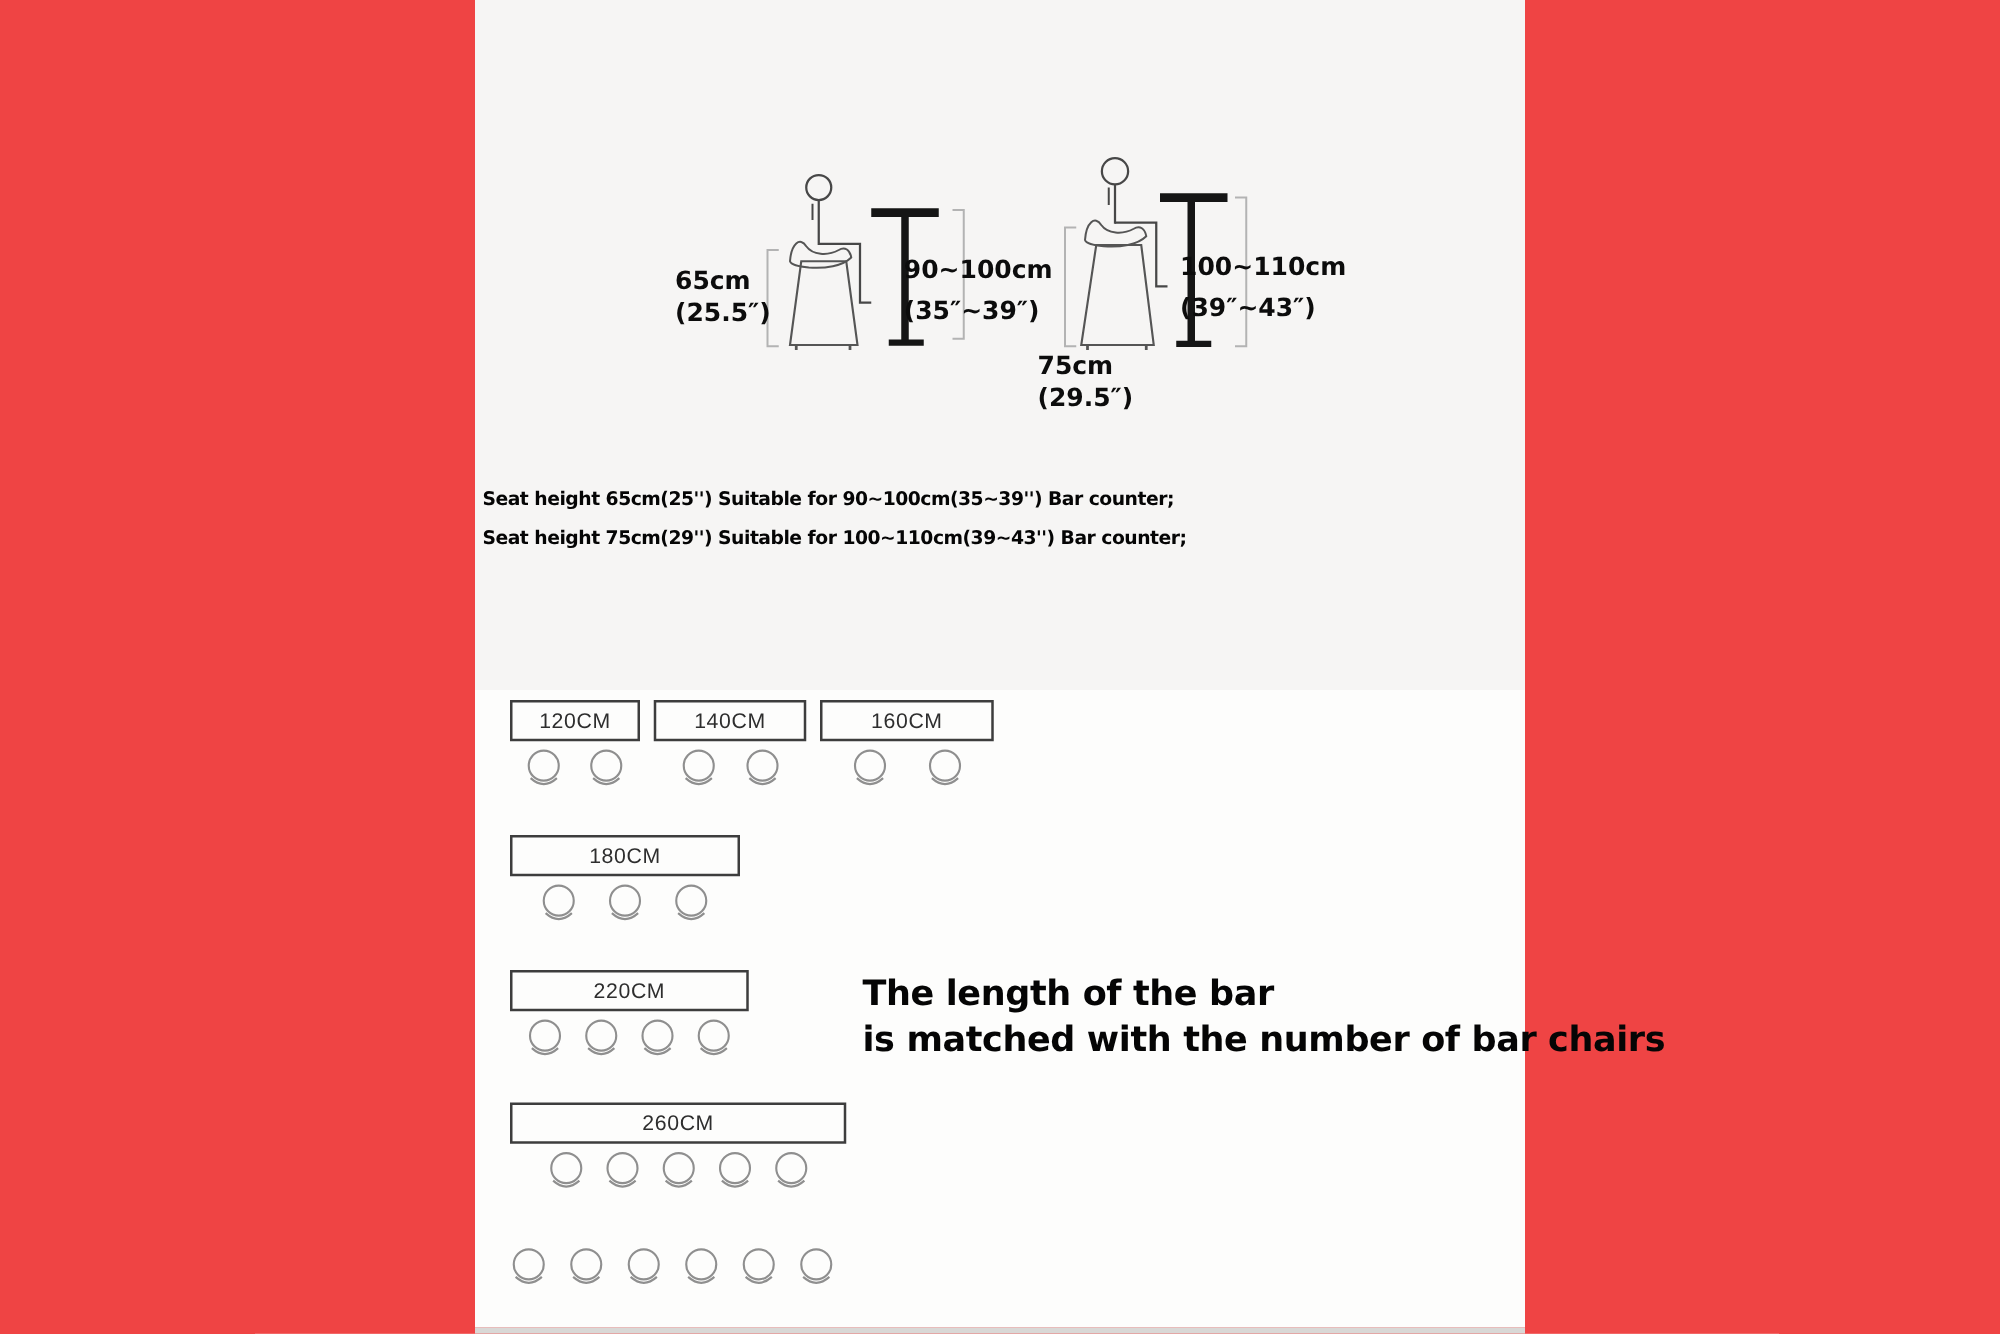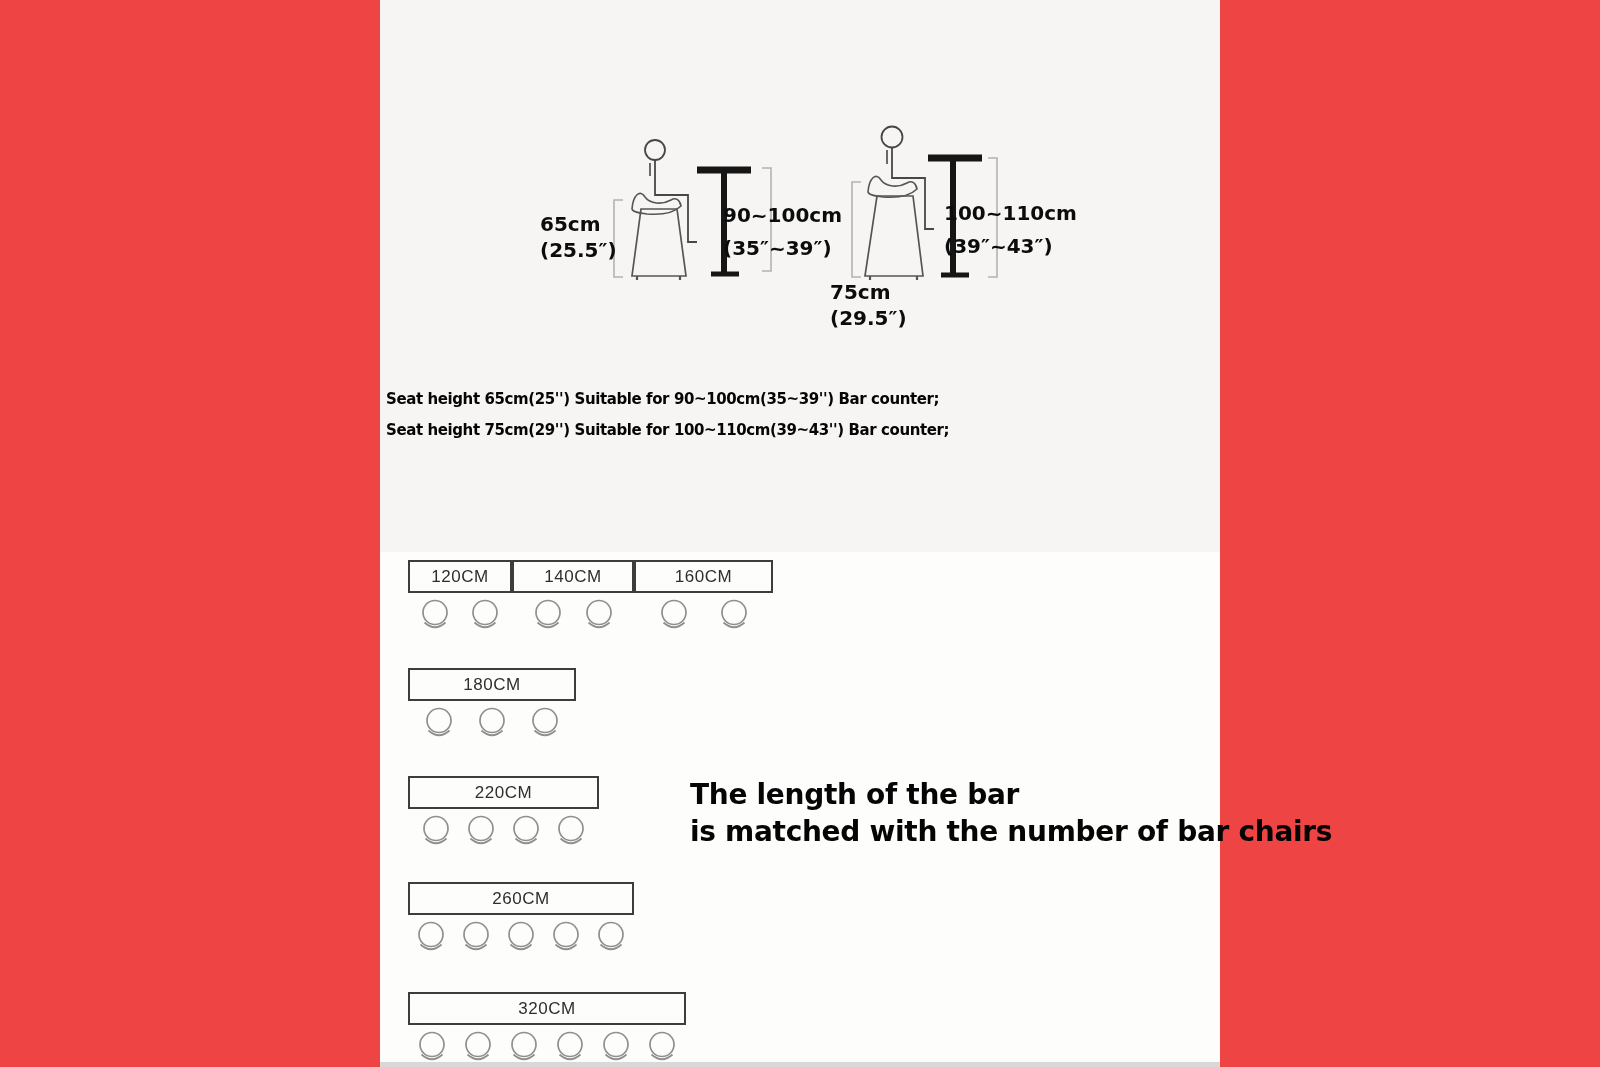--- a/index.html
+++ b/index.html
@@ -47,20 +47,21 @@
     font-size: 15px;
     letter-spacing: -0.4px;
     line-height: 31px;
     color: #050505;
     white-space: nowrap;
   }
   .bar-row {
     position: absolute;
     left: 28px;
     display: flex;
+    gap: 11px;
     align-items: flex-start;
   }
   .bar-group {
     display: flex;
     flex-direction: column;
     align-items: center;
   }
   .bar-box {
     height: 33px;
     border: 2px solid #3d3d3d;
@@ -189,21 +190,21 @@
               </svg>
               <svg width="30" height="34" viewBox="0 0 30 34">
                 <path d="M4.5 23.5 Q15 33 25.5 23.5" fill="none" stroke="#8f8f8f" stroke-width="1.7"></path>
                 <circle cx="15" cy="13.5" r="12" fill="#fdfdfc" stroke="#8f8f8f" stroke-width="1.7"></circle>
               </svg>
             </div>
           </div>
         </div>
         <div class="bar-row" style="top: 116px;">
           <div class="bar-group">
-            <div class="bar-box" style="width: 168px;">180CM</div>
+            <div class="bar-box" style="width: 184px;">180CM</div>
             <div class="chair-row" style="gap: 23px;">
               <svg width="30" height="34" viewBox="0 0 30 34">
                 <path d="M4.5 23.5 Q15 33 25.5 23.5" fill="none" stroke="#8f8f8f" stroke-width="1.7"></path>
                 <circle cx="15" cy="13.5" r="12" fill="#fdfdfc" stroke="#8f8f8f" stroke-width="1.7"></circle>
               </svg>
               <svg width="30" height="34" viewBox="0 0 30 34">
                 <path d="M4.5 23.5 Q15 33 25.5 23.5" fill="none" stroke="#8f8f8f" stroke-width="1.7"></path>
                 <circle cx="15" cy="13.5" r="12" fill="#fdfdfc" stroke="#8f8f8f" stroke-width="1.7"></circle>
               </svg>
               <svg width="30" height="34" viewBox="0 0 30 34">
@@ -231,21 +232,21 @@
               </svg>
               <svg width="30" height="34" viewBox="0 0 30 34">
                 <path d="M4.5 23.5 Q15 33 25.5 23.5" fill="none" stroke="#8f8f8f" stroke-width="1.7"></path>
                 <circle cx="15" cy="13.5" r="12" fill="#fdfdfc" stroke="#8f8f8f" stroke-width="1.7"></circle>
               </svg>
             </div>
           </div>
         </div>
         <div class="bar-row" style="top: 330px;">
           <div class="bar-group">
-            <div class="bar-box" style="width: 226px;">260CM</div>
+            <div class="bar-box" style="width: 269px;">260CM</div>
             <div class="chair-row" style="gap: 15px;">
               <svg width="30" height="34" viewBox="0 0 30 34">
                 <path d="M4.5 23.5 Q15 33 25.5 23.5" fill="none" stroke="#8f8f8f" stroke-width="1.7"></path>
                 <circle cx="15" cy="13.5" r="12" fill="#fdfdfc" stroke="#8f8f8f" stroke-width="1.7"></circle>
               </svg>
               <svg width="30" height="34" viewBox="0 0 30 34">
                 <path d="M4.5 23.5 Q15 33 25.5 23.5" fill="none" stroke="#8f8f8f" stroke-width="1.7"></path>
                 <circle cx="15" cy="13.5" r="12" fill="#fdfdfc" stroke="#8f8f8f" stroke-width="1.7"></circle>
               </svg>
               <svg width="30" height="34" viewBox="0 0 30 34">
@@ -258,21 +259,20 @@
               </svg>
               <svg width="30" height="34" viewBox="0 0 30 34">
                 <path d="M4.5 23.5 Q15 33 25.5 23.5" fill="none" stroke="#8f8f8f" stroke-width="1.7"></path>
                 <circle cx="15" cy="13.5" r="12" fill="#fdfdfc" stroke="#8f8f8f" stroke-width="1.7"></circle>
               </svg>
             </div>
           </div>
         </div>
         <div class="bar-row" style="top: 440px;">
           <div class="bar-group">
-            <div class="bar-box" style="width: 278px;">320CM</div>
             <div class="chair-row" style="gap: 16px;">
               <svg width="30" height="34" viewBox="0 0 30 34">
                 <path d="M4.5 23.5 Q15 33 25.5 23.5" fill="none" stroke="#8f8f8f" stroke-width="1.7"></path>
                 <circle cx="15" cy="13.5" r="12" fill="#fdfdfc" stroke="#8f8f8f" stroke-width="1.7"></circle>
               </svg>
               <svg width="30" height="34" viewBox="0 0 30 34">
                 <path d="M4.5 23.5 Q15 33 25.5 23.5" fill="none" stroke="#8f8f8f" stroke-width="1.7"></path>
                 <circle cx="15" cy="13.5" r="12" fill="#fdfdfc" stroke="#8f8f8f" stroke-width="1.7"></circle>
               </svg>
               <svg width="30" height="34" viewBox="0 0 30 34">

